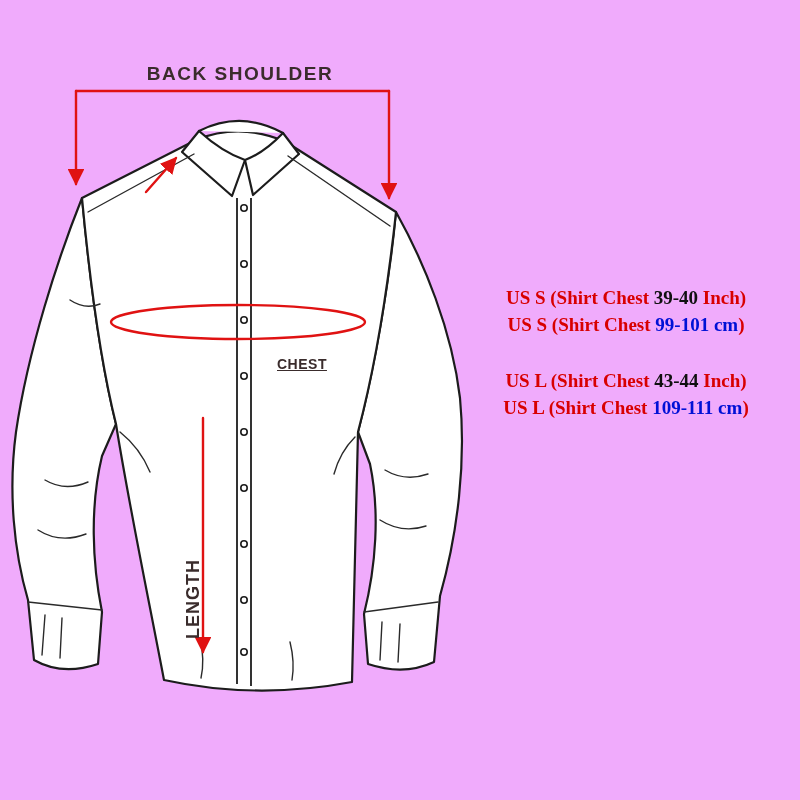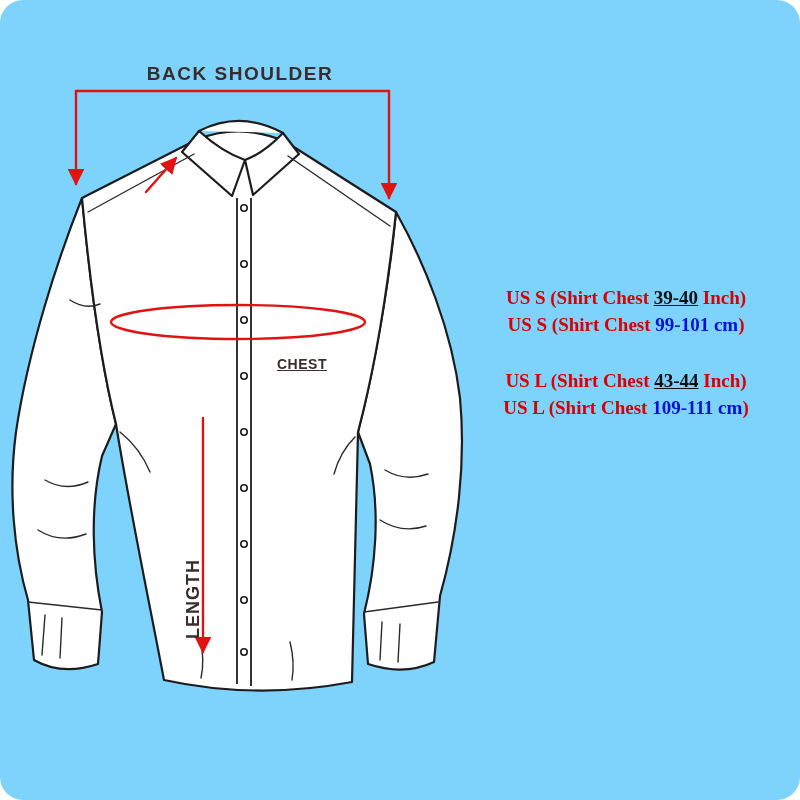--- a/index.html
+++ b/index.html
@@ -1,18 +1,18 @@
 <!DOCTYPE html>
 <html><head>
 <meta charset="utf-8">
 <style>
   html,body{margin:0;padding:0;background:#fff;}
   .stage{
-    position:relative;width:800px;height:800px;background:#7dd3fc;
-    overflow:hidden;font-family:"Liberation Serif",serif;border-radius:23px;
+    position:relative;width:800px;height:800px;background:#f0abfc;
+    overflow:hidden;font-family:"Liberation Serif",serif;
   }
   .stage svg{position:absolute;left:0;top:0;}
   .label{
     position:absolute;font-family:"Liberation Sans",sans-serif;
     font-weight:bold;color:#3a2c2c;white-space:nowrap;
   }
   .label-back-shoulder{
     left:90px;top:63px;width:300px;text-align:center;
     font-size:19px;letter-spacing:1.5px;
   }
@@ -22,21 +22,21 @@
     font-size:18px;letter-spacing:1px;
     transform:rotate(-90deg);transform-origin:50% 50%;
   }
   .size-chart{
     position:absolute;left:452px;top:284px;width:348px;text-align:center;
     font-size:19px;font-weight:bold;line-height:27px;white-space:nowrap;
   }
   .size-group{margin-bottom:29px;}
   .t-red{color:#d80000;margin-top:16px;}
   .t-blue{color:#0011d6;}
-  .t-black{color:#101010;text-decoration:underline;}
+  .t-black{color:#101010;}
 </style>
 </head>
 <body>
 
 <div class="stage">
 
   <svg width="800" height="800" viewBox="0 0 800 800">
     <defs>
       <marker id="arrow" viewBox="0 0 10 10" refX="9" refY="5" markerWidth="7" markerHeight="7" orient="auto">
         <path d="M0,0 L10,5 L0,10 Z" fill="#e01212"></path>

